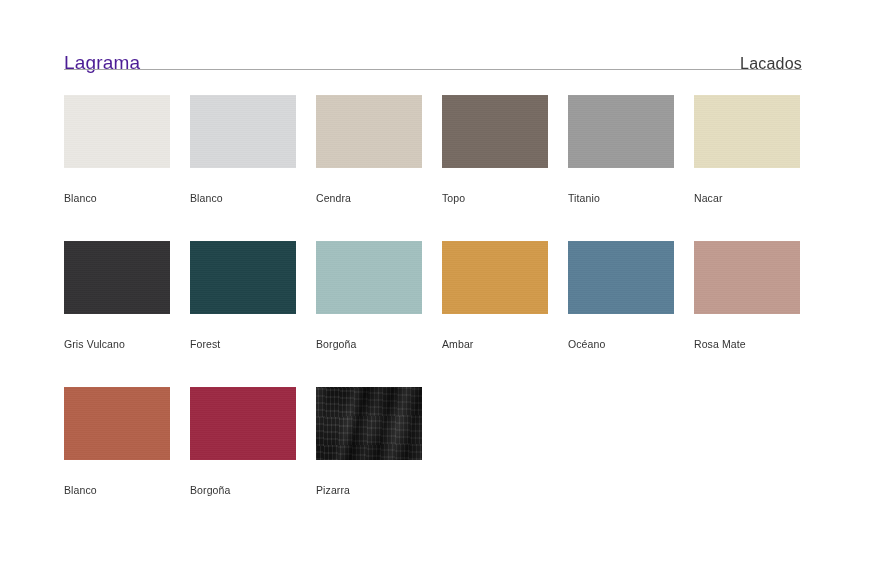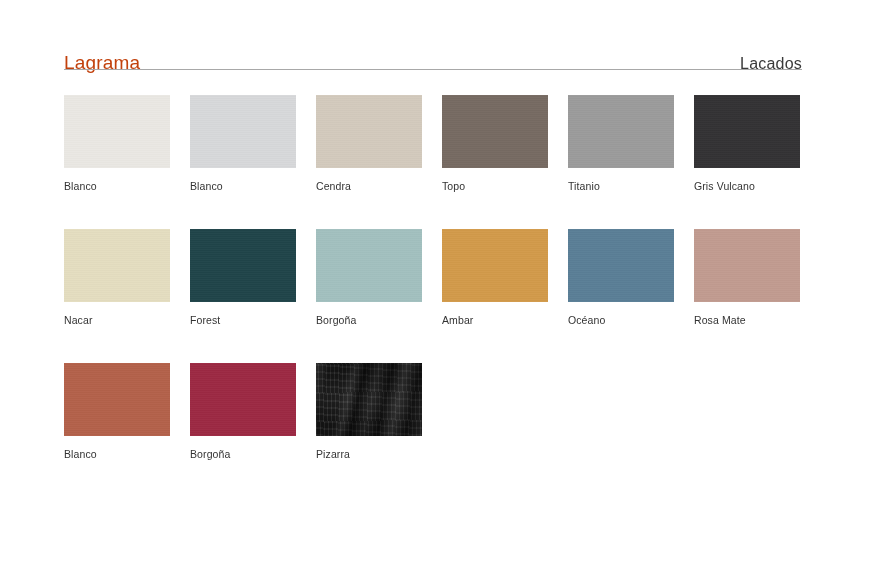--- a/index.html
+++ b/index.html
@@ -32,21 +32,21 @@
     top: 42px;
     width: 738px;
     height: 30px;
     display: flex;
     align-items: flex-end;
     justify-content: space-between;
   }
   .brand-title {
     font-size: 19px;
     font-weight: 400;
-    color: #c2410c;
+    color: #4c1d95;
     letter-spacing: 0.2px;
     line-height: 1;
     white-space: nowrap;
   }
   .section-title {
     font-size: 16px;
     font-weight: 400;
     color: #3a3a3a;
     letter-spacing: 0.2px;
     line-height: 1;
@@ -101,21 +101,21 @@
     opacity: 1;
     background-image:
       linear-gradient(103deg, rgba(255,255,255,0.10) 0%, rgba(255,255,255,0) 12%, rgba(255,255,255,0) 26%, rgba(255,255,255,0.07) 33%, rgba(0,0,0,0.45) 41%, rgba(255,255,255,0.05) 52%, rgba(0,0,0,0.35) 63%, rgba(255,255,255,0.09) 74%, rgba(0,0,0,0.30) 86%, rgba(255,255,255,0.06) 100%),
       repeating-linear-gradient(88deg, rgba(255,255,255,0.05) 0px, rgba(255,255,255,0.05) 1px, rgba(0,0,0,0.22) 1px, rgba(0,0,0,0.22) 4px),
       repeating-linear-gradient(4deg, rgba(255,255,255,0.045) 0px, rgba(255,255,255,0.045) 2px, rgba(0,0,0,0.18) 2px, rgba(0,0,0,0.18) 7px),
       radial-gradient(ellipse 70% 55% at 26% 48%, rgba(255,255,255,0.09), rgba(255,255,255,0) 70%),
       radial-gradient(ellipse 60% 50% at 76% 55%, rgba(255,255,255,0.07), rgba(255,255,255,0) 70%);
   }
 
   .swatch-label {
-    margin-top: 12px;
+    margin-top: 24px;
     font-size: 10.5px;
     color: #333333;
     line-height: 12px;
     white-space: nowrap;
     letter-spacing: 0.1px;
   }
 </style>
 </head>
 <body>
 
@@ -142,26 +142,26 @@
       </div>
       <div class="swatch-cell">
         <div class="swatch-chip" style="background: rgb(118, 106, 98);"></div>
         <div class="swatch-label">Topo</div>
       </div>
       <div class="swatch-cell">
         <div class="swatch-chip" style="background: rgb(155, 155, 155);"></div>
         <div class="swatch-label">Titanio</div>
       </div>
       <div class="swatch-cell">
+        <div class="swatch-chip" style="background: rgb(228, 221, 192);"></div>
+        <div class="swatch-label">Nacar</div>
+      </div>
+      <div class="swatch-cell">
         <div class="swatch-chip" style="background: rgb(51, 50, 52);"></div>
         <div class="swatch-label">Gris Vulcano</div>
-      </div>
-      <div class="swatch-cell">
-        <div class="swatch-chip" style="background: rgb(228, 221, 192);"></div>
-        <div class="swatch-label">Nacar</div>
       </div>
       <div class="swatch-cell">
         <div class="swatch-chip" style="background: rgb(31, 68, 73);"></div>
         <div class="swatch-label">Forest</div>
       </div>
       <div class="swatch-cell">
         <div class="swatch-chip" style="background: rgb(162, 192, 191);"></div>
         <div class="swatch-label">Borgoña</div>
       </div>
       <div class="swatch-cell">

